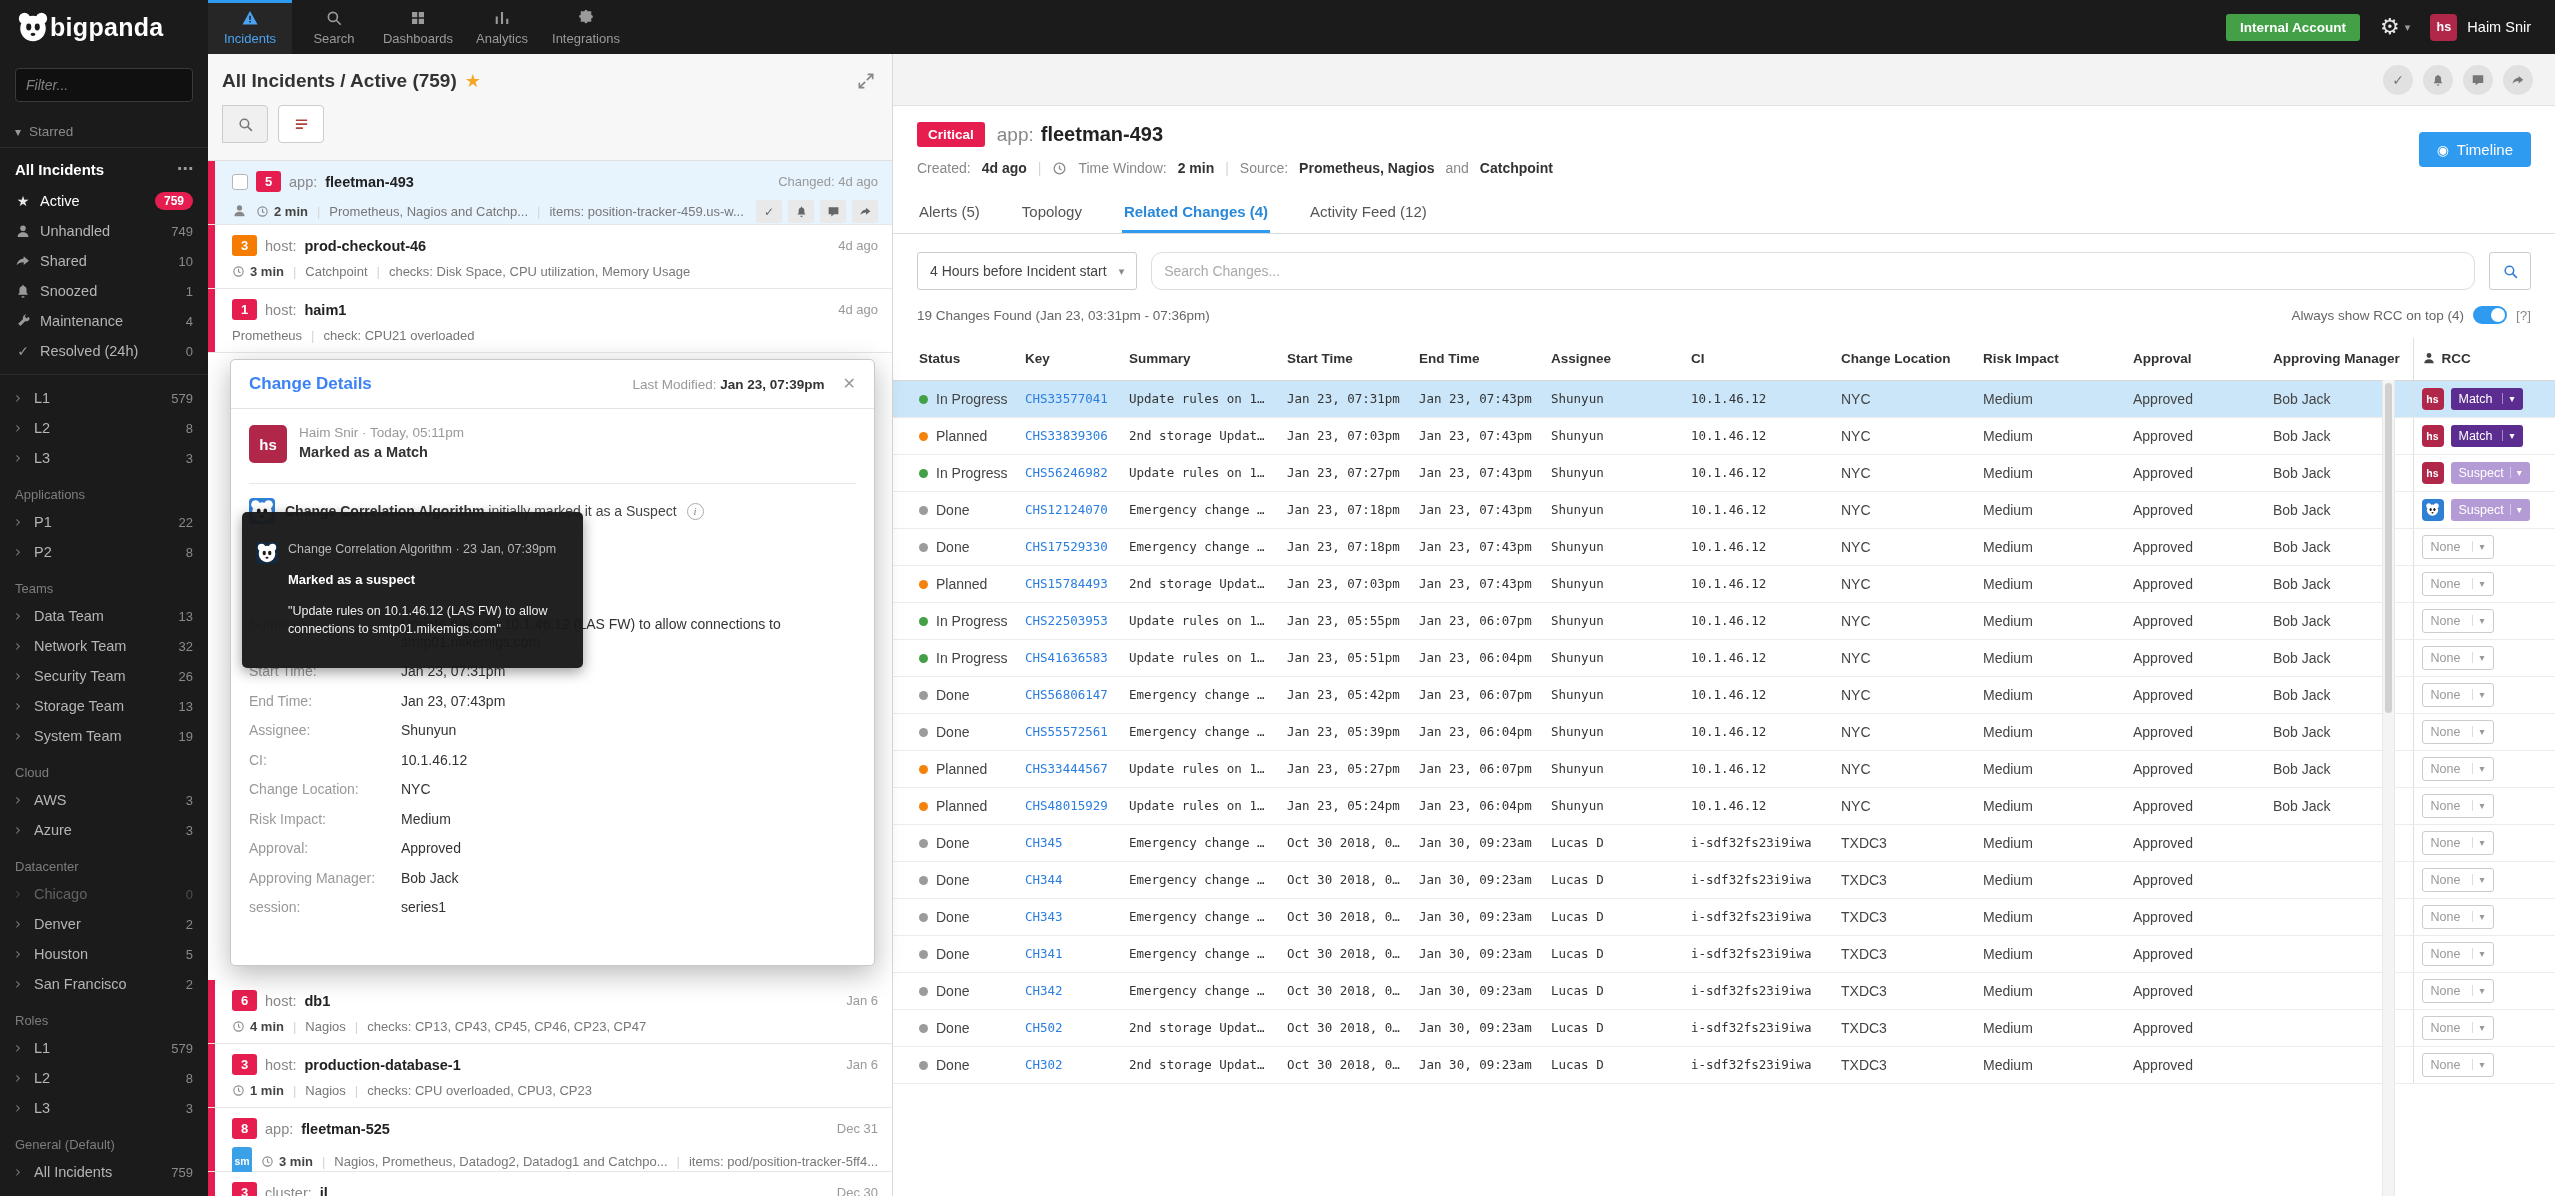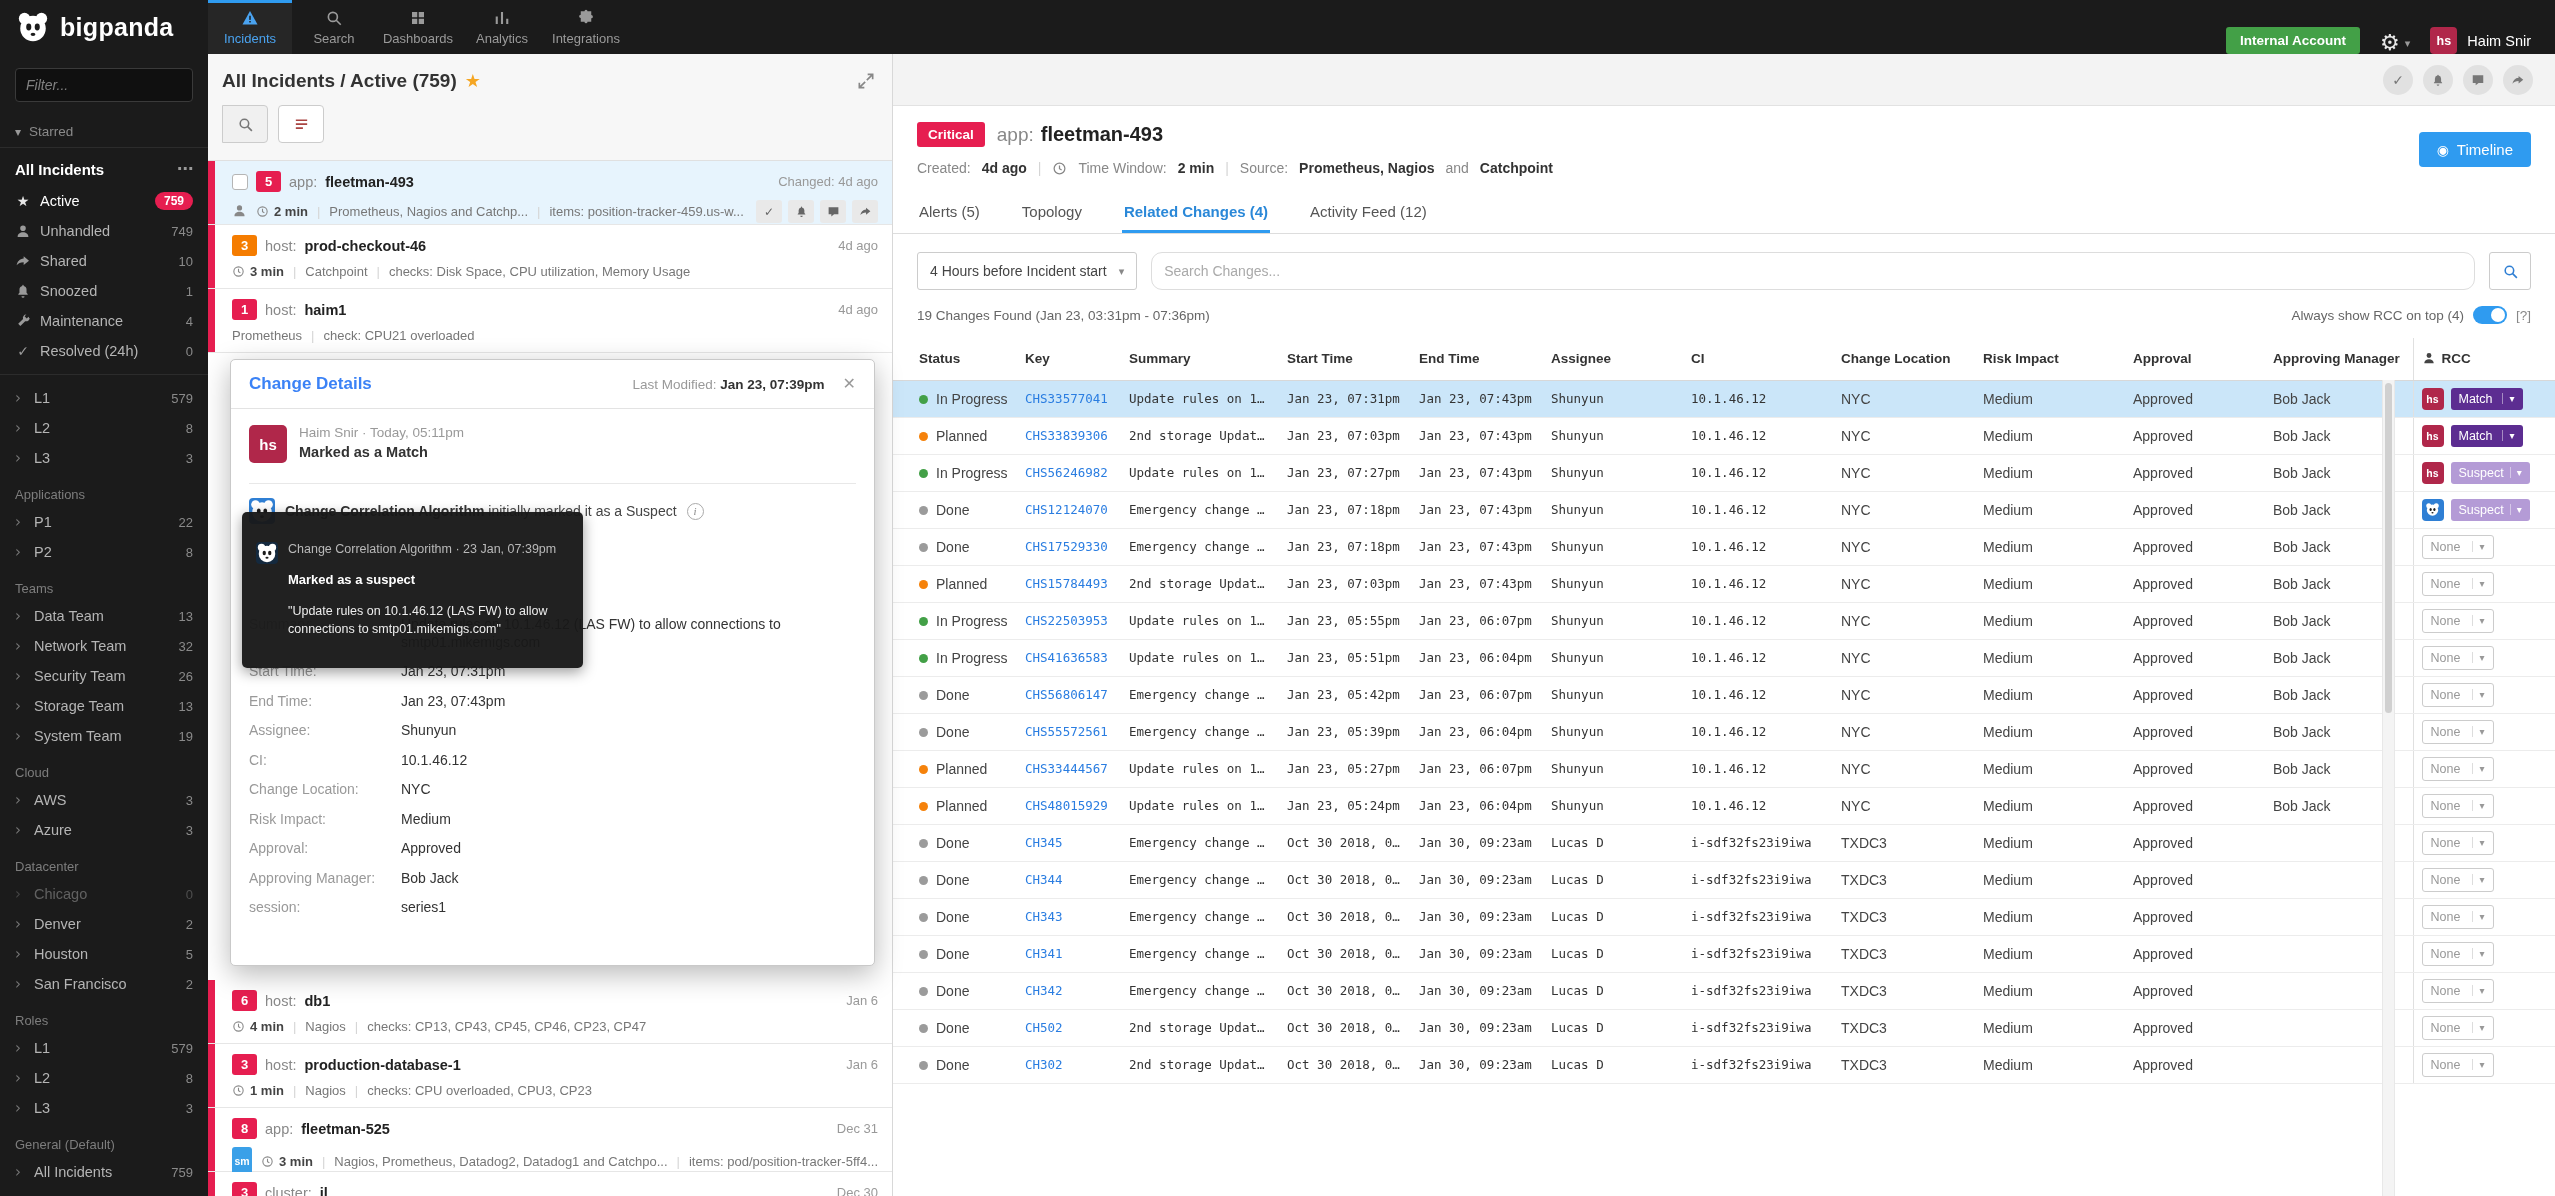--- a/index.html
+++ b/index.html
@@ -4,28 +4,28 @@
 <style>
 *{margin:0;padding:0;box-sizing:border-box}
 html,body{width:2555px;height:1196px;overflow:hidden;background:#fff;font-family:"Liberation Sans",sans-serif}
 .app{position:relative;width:2555px;height:1196px;display:flex;flex-direction:column}
 .uni{font-family:"DejaVu Sans",sans-serif;line-height:1}
 .ico{display:inline-flex;align-items:center;justify-content:center}
 .ico svg{width:100%;height:100%}
 
 
 .topbar{flex:0 0 54px;background:#1b1b1b;display:flex;align-items:stretch}
-.logo{width:208px;display:flex;align-items:center;gap:10px;padding-left:16px;cursor:pointer}
+.logo{width:208px;display:flex;align-items:center;padding-left:16px;cursor:pointer}
 .logo .pico{width:34px;height:34px;color:#fff}
 .logo .word{color:#fff;font-size:25px;font-weight:bold;letter-spacing:.3px}
 .nav-tabs{display:flex}
 .nav-tab{width:84px;display:flex;flex-direction:column;align-items:center;justify-content:center;gap:4px;color:#9a9a9a;font-size:13px;cursor:pointer}
 .nav-tab .ico{width:18px;height:18px;font-size:16px}
 .nav-tab.active{background:#262626;color:#4aa3f0;box-shadow:inset 0 3px 0 #2f9bf0}
-.top-right{margin-left:auto;display:flex;align-items:flex-end;gap:20px;padding-right:24px}
+.top-right{margin-left:auto;display:flex;align-items:center;gap:20px;padding-right:24px}
 .account-badge{background:#43a047;color:#fff;font-size:13.5px;font-weight:bold;padding:6px 14px;border-radius:3px;cursor:pointer}
 .gear{color:#e8e8e8;font-size:22px;display:flex;align-items:center;gap:5px;cursor:pointer}
 .caret{font-size:11px;color:#999}
 .user{display:flex;align-items:center;gap:10px;color:#fff;font-size:14.5px;cursor:pointer}
 .avatar{width:27px;height:27px;border-radius:4px;background:#b0274a;color:#fff;font-size:12.5px;font-weight:bold;display:flex;align-items:center;justify-content:center}
 
 
 .main{flex:1;display:flex;min-height:0;position:relative}
 
 

